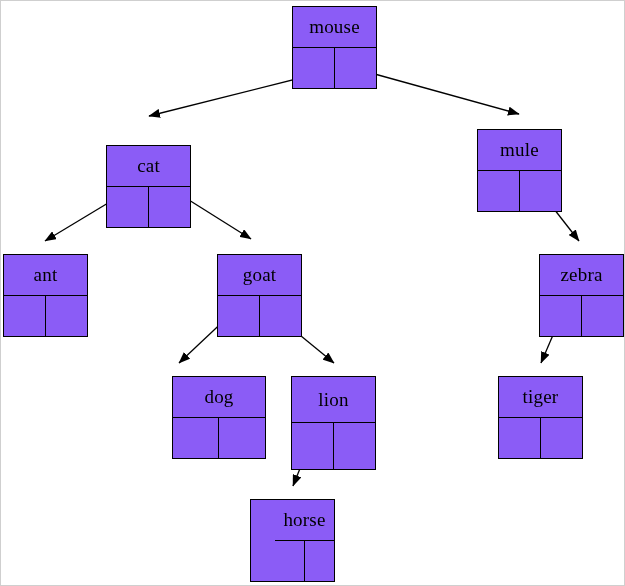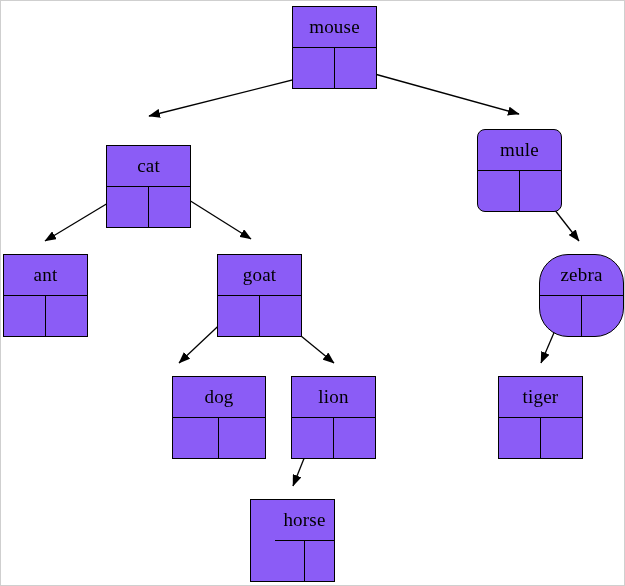--- a/index.html
+++ b/index.html
@@ -90,56 +90,56 @@
           <div class="ptr right"></div>
         </div>
       </div>
       <div class="node" style="left: 105px; top: 144px; width: 85px; height: 83px;">
         <div class="node-label">cat</div>
         <div class="node-ptrs">
           <div class="ptr left"></div>
           <div class="ptr right"></div>
         </div>
       </div>
-      <div class="node" style="left: 476px; top: 128px; width: 85px; height: 83px; border-radius: 8px;">
+      <div class="node" style="left: 476px; top: 128px; width: 85px; height: 83px;">
         <div class="node-label">mule</div>
         <div class="node-ptrs">
           <div class="ptr left"></div>
           <div class="ptr right"></div>
         </div>
       </div>
       <div class="node" style="left: 2px; top: 253px; width: 85px; height: 83px;">
         <div class="node-label">ant</div>
         <div class="node-ptrs">
           <div class="ptr left"></div>
           <div class="ptr right"></div>
         </div>
       </div>
       <div class="node" style="left: 208px; top: 253px; width: 85px; height: 83px; margin-left: 8px;">
         <div class="node-label">goat</div>
         <div class="node-ptrs">
           <div class="ptr left"></div>
           <div class="ptr right"></div>
         </div>
       </div>
-      <div class="node" style="left: 538px; top: 253px; width: 85px; height: 83px; border-radius: 29px;">
+      <div class="node" style="left: 538px; top: 253px; width: 85px; height: 83px;">
         <div class="node-label">zebra</div>
         <div class="node-ptrs">
           <div class="ptr left"></div>
           <div class="ptr right"></div>
         </div>
       </div>
       <div class="node" style="left: 135px; top: 375px; width: 94px; height: 83px; margin-left: 36px;">
         <div class="node-label">dog</div>
         <div class="node-ptrs">
           <div class="ptr left"></div>
           <div class="ptr right"></div>
         </div>
       </div>
-      <div class="node" style="left: 290px; top: 375px; width: 85px; height: 83px;">
+      <div class="node" style="left: 290px; top: 375px; width: 85px; height: 94px;">
         <div class="node-label">lion</div>
         <div class="node-ptrs">
           <div class="ptr left"></div>
           <div class="ptr right"></div>
         </div>
       </div>
       <div class="node" style="left: 497px; top: 375px; width: 85px; height: 83px; justify-content: space-between;">
         <div class="node-label">tiger</div>
         <div class="node-ptrs">
           <div class="ptr left"></div>

